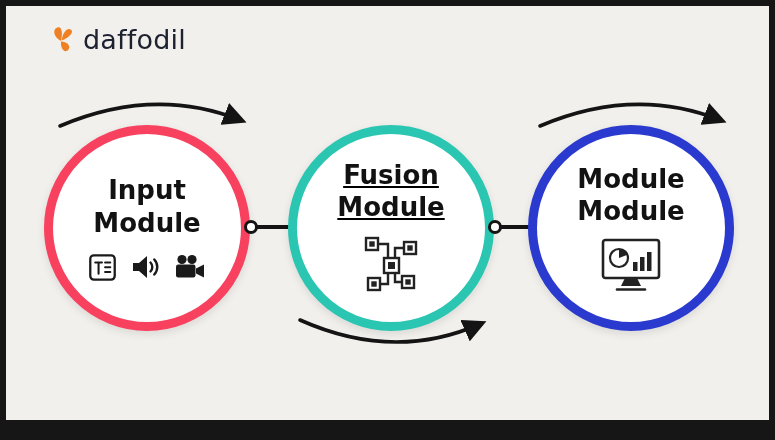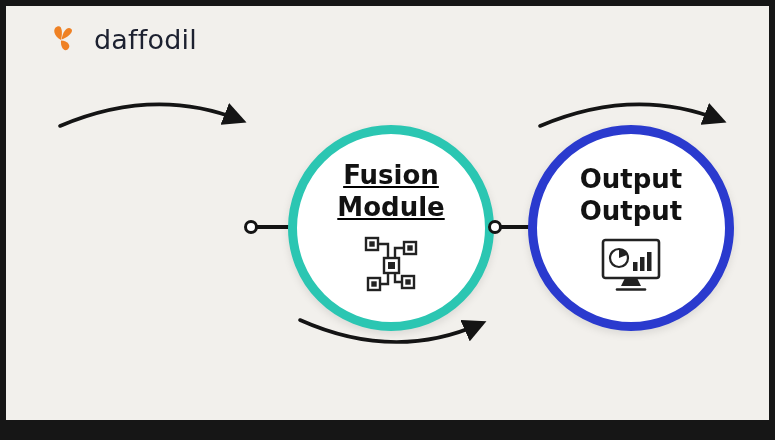--- a/index.html
+++ b/index.html
@@ -11,21 +11,21 @@
   .frame {
     position: relative;
     width: 775px; height: 440px;
     box-sizing: border-box;
     background: #f2f0ec;
     border: 6px solid #161616;
     border-bottom: 20px solid #161616;
   }
   .brand {
     position: absolute; left: 42px; top: 18px;
-    display: flex; align-items: flex-start; gap: 20px;
+    display: flex; align-items: center; gap: 9px;
   }
   .brand-name {
     font-size: 27px; color: #1d2130; letter-spacing: 0.2px;
   }
   .module-circle {
     position: absolute;
     width: 206px; height: 206px;
     box-sizing: border-box;
     background: #ffffff;
     border: 9px solid #999;
@@ -102,20 +102,40 @@
     <svg width="200" height="62" viewBox="0 0 200 62">
       <defs>
         <marker id="m3" viewBox="0 0 10 10" refX="7" refY="5" markerWidth="6.5" markerHeight="6.5" orient="auto">
           <path d="M0,0 L10,5 L0,10 Z" fill="#141414"></path>
         </marker>
       </defs>
       <path d="M8,14 Q102,56 188,18" fill="none" stroke="#141414" stroke-width="3.6" stroke-linecap="round" marker-end="url(#m3)"></path>
     </svg>
   </div>
 
+  <div class="module-circle" style="left: 38px; top: 119px; border-color: rgb(248, 65, 95);">
+    <div class="module-title">Input Module</div>
+    <div class="icons-row">
+      <svg width="29" height="29" viewBox="0 0 28 28">
+        <rect x="2.2" y="2.2" width="23.6" height="23.6" rx="3.5" fill="none" stroke="#1a1a1a" stroke-width="2.2"></rect>
+        <path d="M7 9.2 H13.5 M10.2 9.2 V20 M16.5 9.2 H21.5 M16.5 13.8 H21.5 M16.5 18.4 H21.5" fill="none" stroke="#1a1a1a" stroke-width="2" stroke-linecap="round"></path>
+      </svg>
+      <svg width="30" height="30" viewBox="0 0 30 30">
+        <path d="M3 11 H9 L17 4 V26 L9 19 H3 Z" fill="#1a1a1a"></path>
+        <path d="M20.5 10.5 a6.5 6.5 0 0 1 0 9" fill="none" stroke="#1a1a1a" stroke-width="2.4" stroke-linecap="round"></path>
+        <path d="M24.3 7.5 a11 11 0 0 1 0 15" fill="none" stroke="#1a1a1a" stroke-width="2.4" stroke-linecap="round"></path>
+      </svg>
+      <svg width="33" height="29" viewBox="0 0 33 29">
+        <circle cx="9" cy="6.5" r="4.6" fill="#1a1a1a"></circle>
+        <circle cx="19" cy="6.5" r="4.6" fill="#1a1a1a"></circle>
+        <rect x="3" y="11.5" width="19.5" height="13" rx="2.2" fill="#1a1a1a"></rect>
+        <path d="M23 15.5 L31 11.5 V24.5 L23 20.5 Z" fill="#1a1a1a"></path>
+      </svg>
+    </div>
+  </div>
 
   <div class="connector" style="left:238px; top:214px; width:50px;">
     <div class="line"></div>
     <div class="dot"></div>
   </div>
 
   <div class="module-circle" style="left: 282px; top: 119px; border-color: rgb(43, 198, 178); text-decoration: underline;">
     <div class="module-title">Fusion Module</div>
     <div class="big-icon">
       <svg width="66" height="66" viewBox="0 0 66 66">
@@ -138,21 +158,21 @@
       </svg>
     </div>
   </div>
 
   <div class="connector" style="left:482px; top:214px; width:46px;">
     <div class="line"></div>
     <div class="dot"></div>
   </div>
 
   <div class="module-circle" style="left: 522px; top: 119px; border-color: rgb(42, 58, 206);">
-    <div class="module-title">Output Output</div>
+    <div class="module-title">Module Module</div>
     <div class="big-icon">
       <svg width="64" height="58" viewBox="0 0 64 58">
         <rect x="4" y="4" width="56" height="38" rx="2.5" fill="none" stroke="#222" stroke-width="2.6"></rect>
         <circle cx="20" cy="22" r="9" fill="none" stroke="#222" stroke-width="2.2"></circle>
         <path d="M20 22 L20 13 A9 9 0 0 1 28.4 18.8 Z" fill="#222"></path>
         <rect x="34" y="26" width="4.5" height="9" fill="#222"></rect>
         <rect x="41" y="21" width="4.5" height="14" fill="#222"></rect>
         <rect x="48" y="16" width="4.5" height="19" fill="#222"></rect>
         <path d="M26 42 H38 L42 50 H22 Z" fill="#222"></path>
         <path d="M18 53.5 H46" stroke="#222" stroke-width="2.6" stroke-linecap="round"></path>

